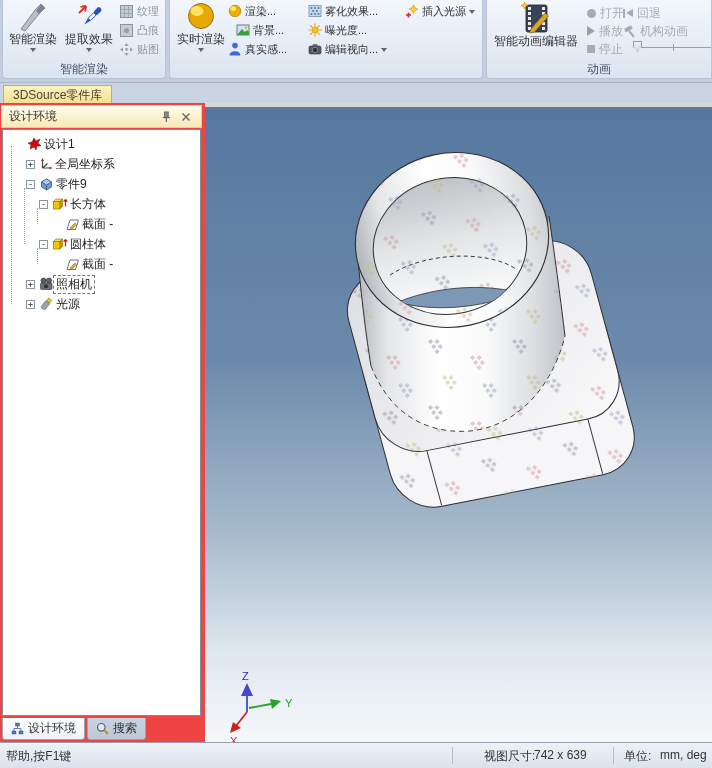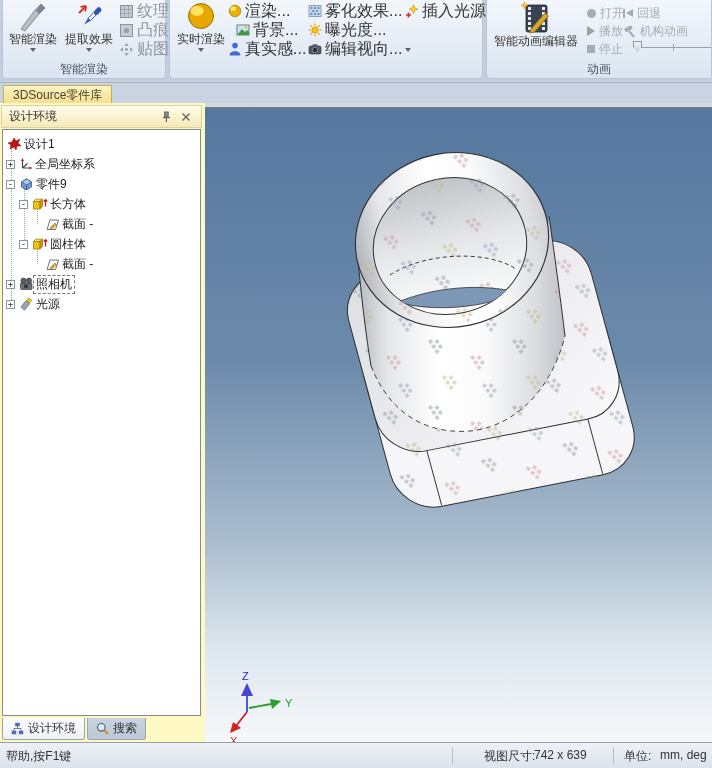--- a/index.html
+++ b/index.html
@@ -6,47 +6,47 @@
   body{width:712px;height:768px;overflow:hidden;background:#ccd6e4;
        font-family:"Liberation Sans","DejaVu Sans",sans-serif;font-size:12px;color:#333;position:relative;}
   
   .ribbon{position:absolute;left:0;top:0;width:712px;height:82px;background:#c3cfdf;}
   .rgroup{position:absolute;top:0;height:79px;border:1px solid #b9c5d6;border-top:none;border-radius:0 0 4px 4px;
           background:linear-gradient(#f3f7fc,#e6edf6 55%,#dbe4f0);box-sizing:border-box;}
   .glabel{position:absolute;bottom:1px;left:0;right:0;text-align:center;font-size:12px;color:#45526a;line-height:16px;}
   .bigbtn{position:absolute;top:1px;width:56px;height:62px;display:flex;flex-direction:column;align-items:center;cursor:default;}
   .bigbtn .blabel{font-size:12px;line-height:13px;color:#333;white-space:nowrap;}
   .dd{width:0;height:0;border-left:3.5px solid transparent;border-right:3.5px solid transparent;border-top:4px solid #5a6573;margin-top:2px;display:inline-block;}
-  .mini{position:absolute;height:18px;display:flex;align-items:center;gap:3px;font-size:16px;color:#333;white-space:nowrap;}
+  .mini{position:absolute;height:18px;display:flex;align-items:center;gap:3px;font-size:11px;color:#333;white-space:nowrap;}
   .mini.dis{color:#8f96a0;}
   .icon{display:inline-flex;align-items:center;justify-content:center;flex:none;}
   
   .actrl{position:absolute;height:16px;display:flex;align-items:center;gap:4px;font-size:12px;color:#a6acb5;white-space:nowrap;}
   .dot-ic{width:9px;height:9px;border-radius:50%;background:#a6acb5;}
   .sq-ic{width:8px;height:8px;background:#a6acb5;}
   .play-ic{width:0;height:0;border-top:5px solid transparent;border-bottom:5px solid transparent;border-left:8px solid #9aa49c;}
   .rew-ic{display:inline-flex;align-items:center;}
   .rew-ic .bar{width:2px;height:9px;background:#a6acb5;margin-right:1px;}
   .rew-ic .tri{width:0;height:0;border-top:4.5px solid transparent;border-bottom:4.5px solid transparent;border-right:7px solid #a6acb5;}
   .slider{position:absolute;left:620px;top:44px;width:92px;height:14px;}
   .slider .track{position:absolute;left:14px;top:7px;width:76px;height:1px;background:#9aa1ab;}
   .slider .tick{position:absolute;left:52px;top:4px;width:1px;height:7px;background:#9aa1ab;}
   .slider .handle{position:absolute;left:12px;top:1px;width:9px;height:11px;background:linear-gradient(#f2f4f6,#cdd3da);
        border:1px solid #8f97a2;box-sizing:border-box;clip-path:polygon(0 0,100% 0,100% 55%,50% 100%,0 55%);}
   
   .tabstrip{position:absolute;left:0;top:82px;width:712px;height:21px;background:#c9d3e1;border-top:1px solid #aab4c4;box-sizing:border-box;}
   .doctab{position:absolute;left:3px;top:2px;height:19px;line-height:18px;padding:0 9px;
           background:linear-gradient(#fdf3c0,#f3dd8e);border:1px solid #c9ae57;border-bottom:none;color:#4a4430;}
   
-  .leftpanel{position:absolute;left:0;top:103px;width:205px;height:639px;background:#fef9c3;}
+  .leftpanel{position:absolute;left:0;top:103px;width:205px;height:639px;background:#ef4444;}
   .phead{position:absolute;left:1px;top:2px;width:201px;height:23px;background:linear-gradient(#fffceb,#f6e9b6);
          border:1px solid #dcd09c;box-sizing:border-box;line-height:21px;padding-left:7px;color:#333;}
   .phead .hbtn{position:absolute;top:4px;width:14px;height:14px;display:flex;align-items:center;justify-content:center;}
   .treebox{position:absolute;left:2px;top:26px;width:199px;height:587px;background:#fff;border:1px solid #808a98;box-sizing:border-box;overflow:hidden;}
-  .trow{position:relative;height:20px;display:flex;align-items:center;white-space:nowrap;}
+  .trow{position:relative;height:20px;display:flex;align-items:center;white-space:nowrap;margin-left:20px;}
   .trow .lab{padding:0 2px;color:#222;}
   .trow .lab.focused{outline:1px dashed #777;}
   .exp{flex:none;width:9px;height:9px;border:1px solid #8a94a2;background:#fff;box-sizing:border-box;
        font-size:9px;line-height:6px;text-align:center;color:#333;margin-right:4px;font-family:"DejaVu Sans Mono",monospace;}
   .vguide{position:absolute;border-left:1px dotted #9aa4b0;width:0;}
   .ptabs{position:absolute;left:2px;top:615px;height:22px;display:flex;gap:2px;}
   .ptab{height:21px;display:flex;align-items:center;gap:4px;padding:0 8px;border:1px solid #9aa4b2;border-top:none;
         background:linear-gradient(#c9d3e0,#bcc8d8);color:#333;border-radius:0 0 3px 3px;}
   .ptab.active{background:linear-gradient(#fdfdfe,#eef2f7);}
   

